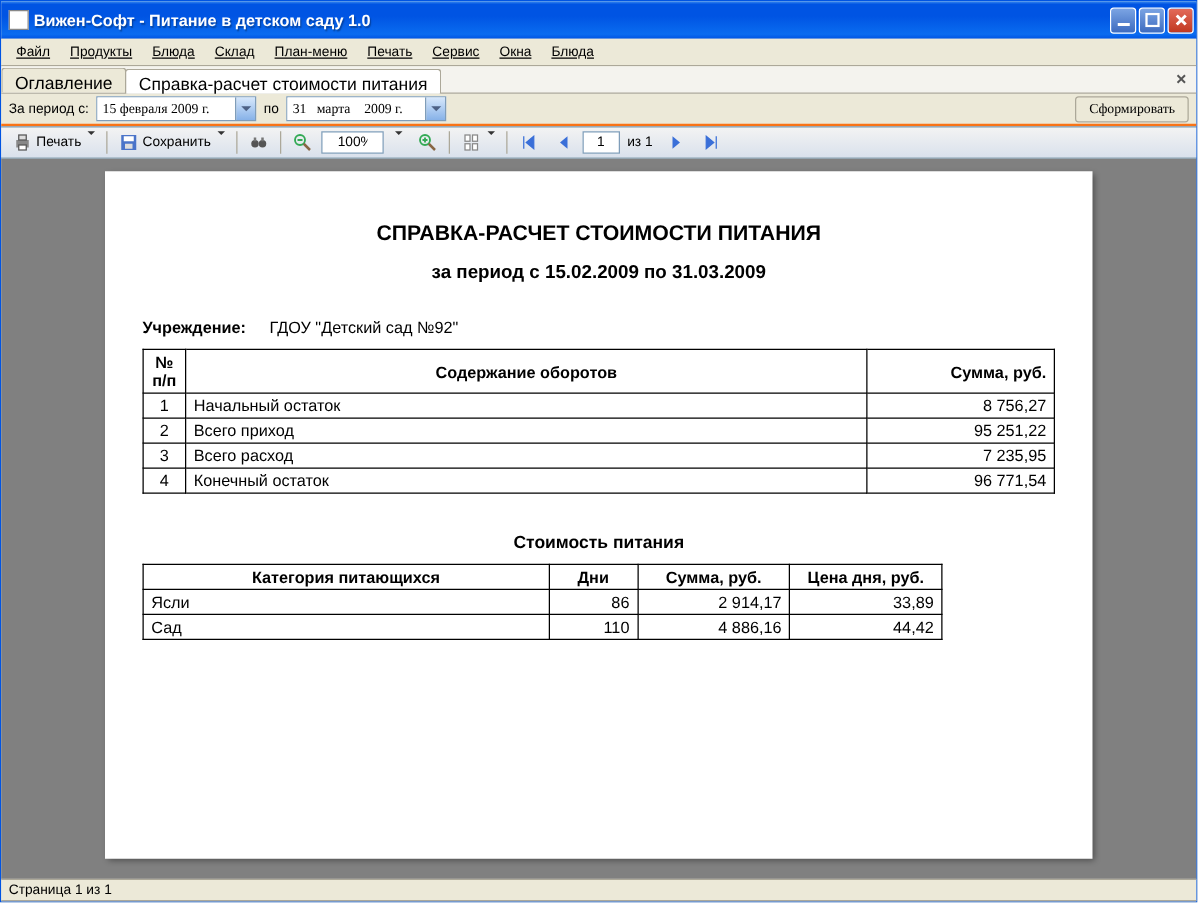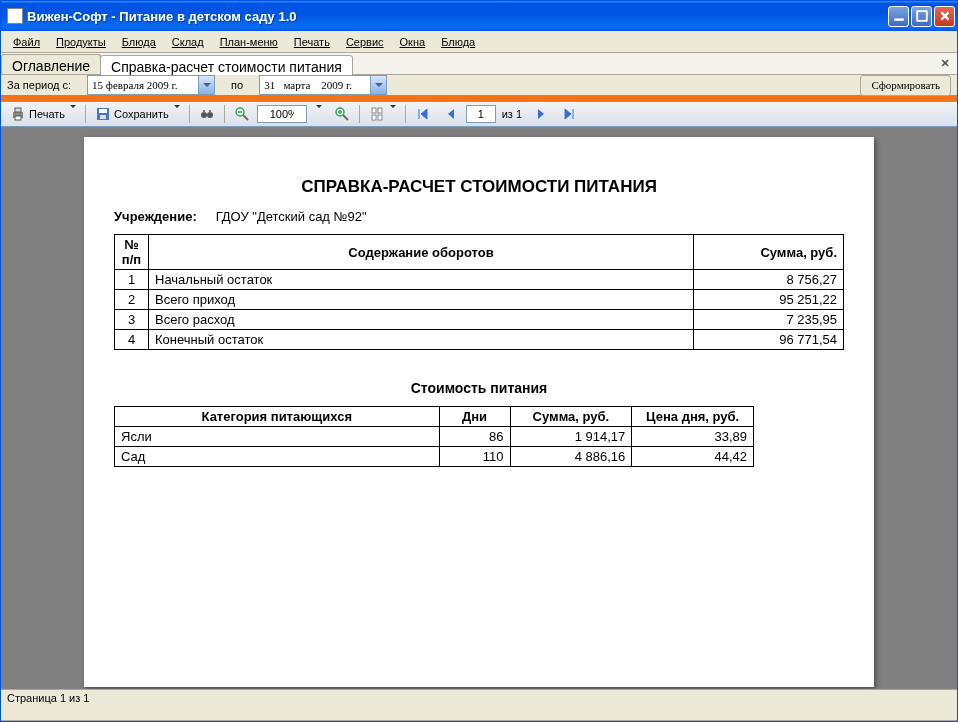--- a/index.html
+++ b/index.html
@@ -95,25 +95,25 @@
   width: 16px; height: 16px;
   display: flex; align-items: center; justify-content: center;
   cursor: pointer;
   font-weight: bold;
   color: #555;
 }
 
 .params-bar {
   height: 26px;
   background: #ece9d8;
-  border-bottom: 6px solid #f97316;
+  border-bottom: 2px solid #f97316;
   display: flex;
   align-items: center;
   padding: 0 6px;
-  gap: 16px;
+  gap: 6px;
 }
 .date-combo {
   display: inline-flex;
   align-items: flex-start;
   height: 20px;
   border: 1px solid #7f9db9;
   background: #fff;
 }
 .date-combo input {
   border: none;
@@ -256,21 +256,21 @@
   padding-left: 18px;
 }
 .rpt-table2 th, .rpt-table2 td {
   border: 1px solid #000;
   padding: 2px 6px;
 }
 .rpt-table2 th { text-align: center; font-weight: bold; }
 .rpt-table2 .r { text-align: right; }
 
 .status-1, .status-2 {
-  height: 32px;
+  height: 18px;
   background: #ece9d8;
   border-top: 1px solid #fff;
   font-size: 11px;
   padding: 2px 6px;
 }
 .status-1 { border-top: 1px solid #aca899; border-bottom: 1px solid #aca899; }
 
 
 .report-area::-webkit-scrollbar { width: 17px; height: 17px; }
 .report-area::-webkit-scrollbar-track { background: #ece9d8; }
@@ -437,20 +437,21 @@
             <path d="M12 3 v10 M4 3 L10 8 L4 13 Z" fill="#3a6fd8" stroke="#3a6fd8"></path>
           </svg>
       </span>
     </div>
   </div>
 
   <div class="report-area">
     <div class="report-scroll-inner">
       <div class="report-page">
         <h1>СПРАВКА-РАСЧЕТ СТОИМОСТИ ПИТАНИЯ</h1>
+        <h2>за период с 15.02.2009 по 31.03.2009</h2>
         <div class="inst-line">
           <span class="lbl">Учреждение:</span>
           <span>ГДОУ "Детский сад №92"</span>
         </div>
 
         <table class="rpt-table">
           <thead>
             <tr>
               <th class="num">№ п/п</th>
               <th>Содержание оборотов</th>
@@ -489,21 +490,21 @@
               <th style="width:320px">Категория питающихся</th>
               <th style="width:70px">Дни</th>
               <th style="width:120px">Сумма, руб.</th>
               <th style="width:120px">Цена дня, руб.</th>
             </tr>
           </thead>
           <tbody>
             <tr>
               <td>Ясли</td>
               <td class="r">86</td>
-              <td class="r">1 914,17</td>
+              <td class="r">2 914,17</td>
               <td class="r">33,89</td>
             </tr>
             <tr>
               <td>Сад</td>
               <td class="r">110</td>
               <td class="r">4 886,16</td>
               <td class="r">44,42</td>
             </tr>
           </tbody>
         </table>

